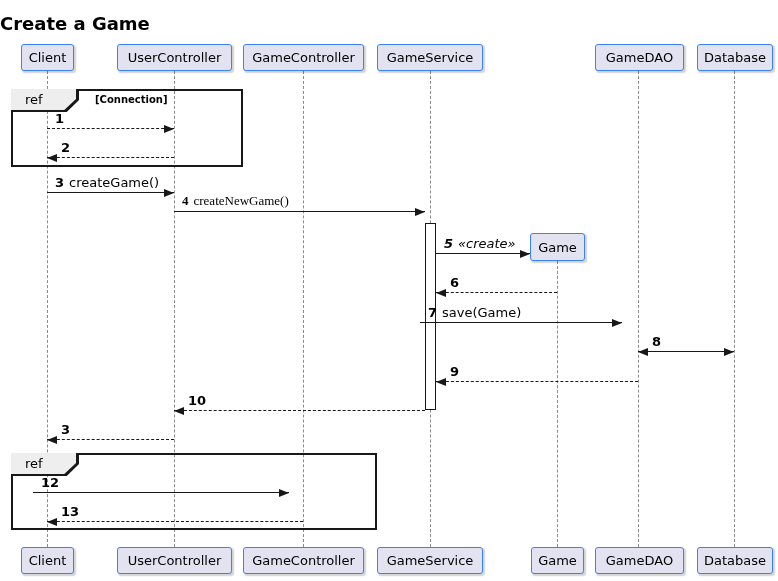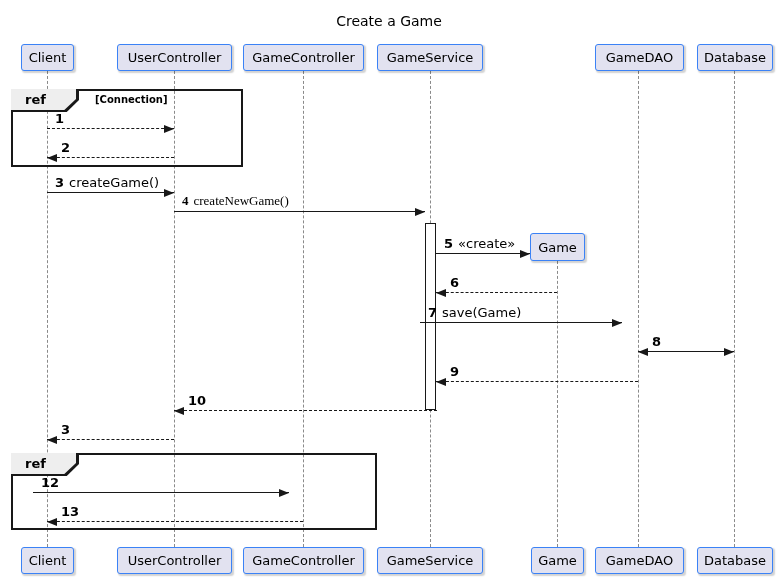--- a/index.html
+++ b/index.html
@@ -2,22 +2,22 @@
 <html><head>
 <meta charset="utf-8">
 <style>
   html,body{margin:0;padding:0;background:#ffffff;}
   #diagram{
     position:relative;width:778px;height:581px;background:#ffffff;
     font-family:"DejaVu Sans","Liberation Sans",sans-serif;
     color:#000;overflow:hidden;
   }
   .title{
-    position:absolute;top:13px;left:0;width:778px;text-align:center;
-    font-weight:normal;font-size:14px;
+    position:absolute;top:13px;left:0;width:778px;
+    font-weight:bold;font-size:18px;
   }
   .lifeline{
     position:absolute;width:0;border-left:1px dashed #8a8a8a;z-index:1;
   }
   .participant{
     position:absolute;box-sizing:border-box;
     background:#E2E2F0;border:1px solid #3b82f6;border-radius:3px;
     box-shadow:1.5px 1.5px 1.5px rgba(0,0,0,0.18);
     display:flex;align-items:center;justify-content:center;
     font-size:13px;z-index:5;white-space:nowrap;
@@ -30,21 +30,21 @@
     position:absolute;top:-2px;left:-2px;width:68px;height:23px;
     background:#181818;
     clip-path:polygon(0 0,100% 0,100% 48%,82% 100%,0 100%);z-index:3;
   }
   .ref-tab-inner{
     position:absolute;top:0;left:0;width:65px;height:21px;
     background:#EEEEEE;
     clip-path:polygon(0 0,100% 0,100% 48%,82% 100%,0 100%);
     display:flex;align-items:center;justify-content:flex-start;
   }
-  .ref-tab-inner span{font-weight:bold;font-size:13px;margin-left:14px;}
+  .ref-tab-inner span{font-weight:normal;font-size:13px;margin-left:14px;}
   .ref-label{
     position:absolute;top:3px;left:82px;font-weight:bold;font-size:10px;
     white-space:nowrap;z-index:3;
   }
   .activation{
     position:absolute;box-sizing:border-box;background:#ffffff;
     border:1px solid #181818;z-index:3;
   }
   .msg{position:absolute;height:18px;z-index:4;}
   .msg .line{position:absolute;left:0;right:0;bottom:0;height:0;}
@@ -115,21 +115,21 @@
     <div class="line solid"></div>
     <div class="head hr"></div>
   </div>
 
   <div class="msg" style="left:174px;top:194px;width:251px;font-family:Liberation Serif, serif;">
     <div class="lbl"><span class="seq">4</span><span class="txt">createNewGame()</span></div>
     <div class="line solid"></div>
     <div class="head hr"></div>
   </div>
 
-  <div class="msg" style="left:436px;top:236px;width:94px;">
+  <div class="msg" style="left:436px;top:236px;width:94px;font-style:italic;">
     <div class="lbl"><span class="seq">5</span><span class="txt">«create»</span></div>
     <div class="line solid"></div>
     <div class="head hr"></div>
   </div>
 
   <div class="msg" style="left:436px;top:275px;width:121px;">
     <div class="lbl lbl-l"><span class="seq">6</span><span class="txt"></span></div>
     <div class="line dotted"></div>
     <div class="head hl"></div>
   </div>
@@ -146,21 +146,21 @@
     <div class="head hl"></div>
     <div class="head hr"></div>
   </div>
 
   <div class="msg" style="left:436px;top:364px;width:202px;">
     <div class="lbl lbl-l"><span class="seq">9</span><span class="txt"></span></div>
     <div class="line dotted"></div>
     <div class="head hl"></div>
   </div>
 
-  <div class="msg" style="left:174px;top:393px;width:251px;padding-left:12px;">
+  <div class="msg" style="left:174px;top:393px;width:251px;">
     <div class="lbl lbl-l"><span class="seq">10</span><span class="txt"></span></div>
     <div class="line dotted"></div>
     <div class="head hl"></div>
   </div>
 
   <div class="msg" style="left:47px;top:422px;width:127px;">
     <div class="lbl lbl-l"><span class="seq">3</span><span class="txt"></span></div>
     <div class="line dotted"></div>
     <div class="head hl"></div>
   </div>

